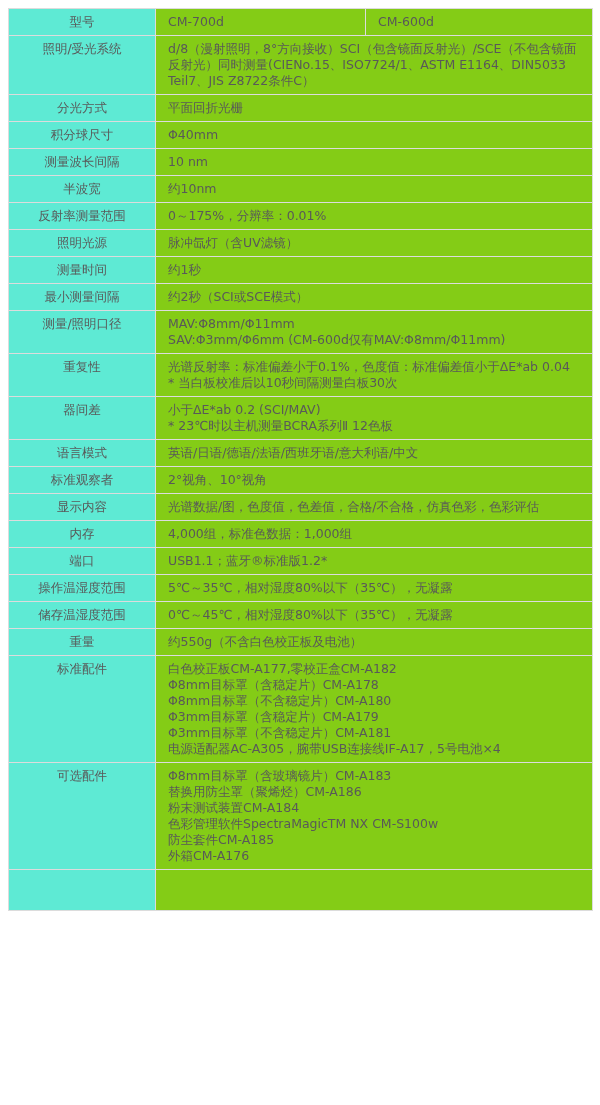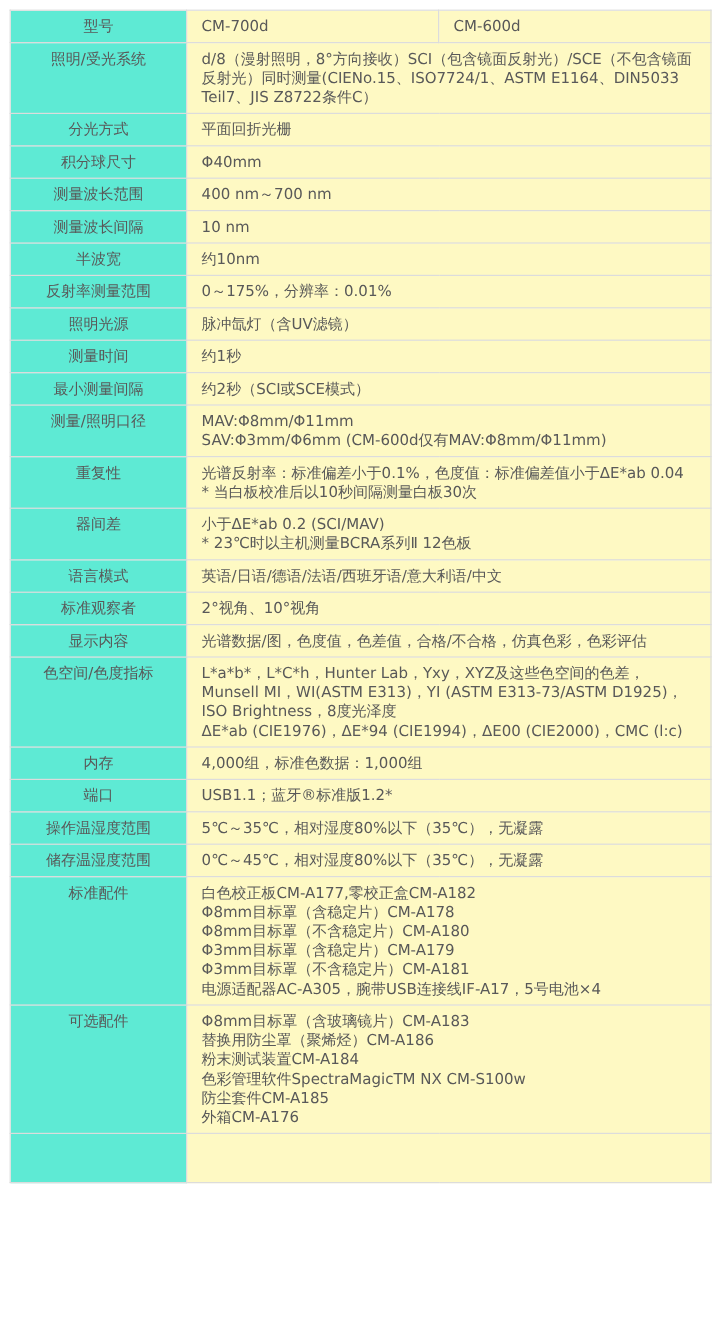--- a/index.html
+++ b/index.html
@@ -31,21 +31,21 @@
     vertical-align: top;
     font-weight: normal;
     word-break: break-word;
   }
   table.spec th {
     background: #5eead4;
     text-align: center;
     padding: 5px 8px;
   }
   table.spec td {
-    background: #fef9c3;
+    background: #84cc16;
     text-align: left;
     padding: 5px 12px;
   }
   .ln { min-height: 16px; }
   tr.partial-row th, tr.partial-row td {
     height: 30px;
   }
 </style>
 </head>
 <body>
@@ -75,26 +75,20 @@
           <div class="ln">平面回折光栅</div>
         </td>
       </tr>
       <tr>
         <th>积分球尺寸</th>
         <td colspan="2">
           <div class="ln">Φ40mm</div>
         </td>
       </tr>
       <tr>
-        <th>测量波长范围</th>
-        <td colspan="2">
-          <div class="ln">400 nm～700 nm</div>
-        </td>
-      </tr>
-      <tr>
         <th>测量波长间隔</th>
         <td colspan="2">
           <div class="ln">10 nm</div>
         </td>
       </tr>
       <tr>
         <th>半波宽</th>
         <td colspan="2">
           <div class="ln">约10nm</div>
         </td>
@@ -156,27 +150,20 @@
           <div class="ln">2°视角、10°视角</div>
         </td>
       </tr>
       <tr>
         <th>显示内容</th>
         <td colspan="2">
           <div class="ln">光谱数据/图，色度值，色差值，合格/不合格，仿真色彩，色彩评估</div>
         </td>
       </tr>
       <tr>
-        <th>色空间/色度指标</th>
-        <td colspan="2">
-          <div class="ln">L*a*b*，L*C*h，Hunter Lab，Yxy，XYZ及这些色空间的色差，Munsell MI，WI(ASTM E313)，YI (ASTM E313-73/ASTM D1925)，ISO Brightness，8度光泽度</div>
-          <div class="ln">ΔE*ab (CIE1976)，ΔE*94 (CIE1994)，ΔE00 (CIE2000)，CMC (l:c)</div>
-        </td>
-      </tr>
-      <tr>
         <th>内存</th>
         <td colspan="2">
           <div class="ln">4,000组，标准色数据：1,000组</div>
         </td>
       </tr>
       <tr>
         <th>端口</th>
         <td colspan="2">
           <div class="ln">USB1.1；蓝牙®标准版1.2*</div>
         </td>
@@ -184,20 +171,26 @@
       <tr>
         <th>操作温湿度范围</th>
         <td colspan="2">
           <div class="ln">5℃～35℃，相对湿度80%以下（35℃），无凝露</div>
         </td>
       </tr>
       <tr>
         <th>储存温湿度范围</th>
         <td colspan="2">
           <div class="ln">0℃～45℃，相对湿度80%以下（35℃），无凝露</div>
+        </td>
+      </tr>
+      <tr>
+        <th>重量</th>
+        <td colspan="2">
+          <div class="ln">约550g（不含白色校正板及电池）</div>
         </td>
       </tr>
       <tr>
         <th>标准配件</th>
         <td colspan="2">
           <div class="ln">白色校正板CM-A177,零校正盒CM-A182</div>
           <div class="ln">Φ8mm目标罩（含稳定片）CM-A178</div>
           <div class="ln">Φ8mm目标罩（不含稳定片）CM-A180</div>
           <div class="ln">Φ3mm目标罩（含稳定片）CM-A179</div>
           <div class="ln">Φ3mm目标罩（不含稳定片）CM-A181</div>

